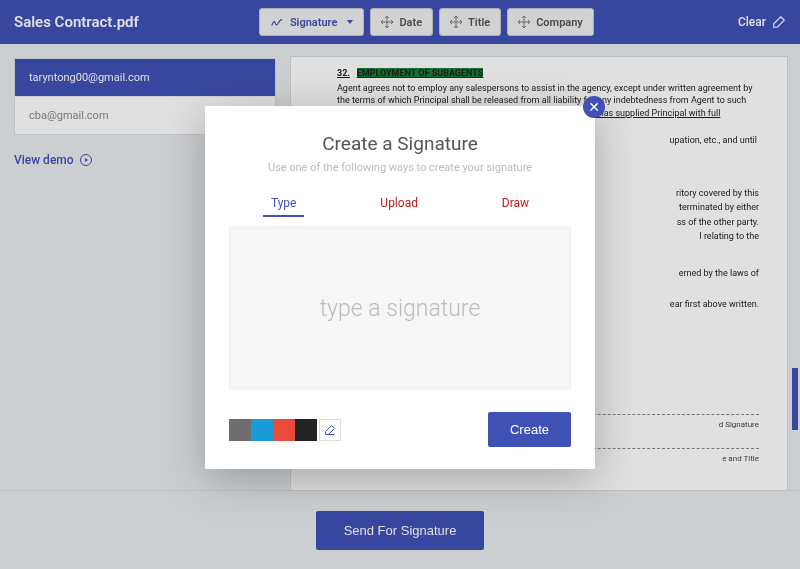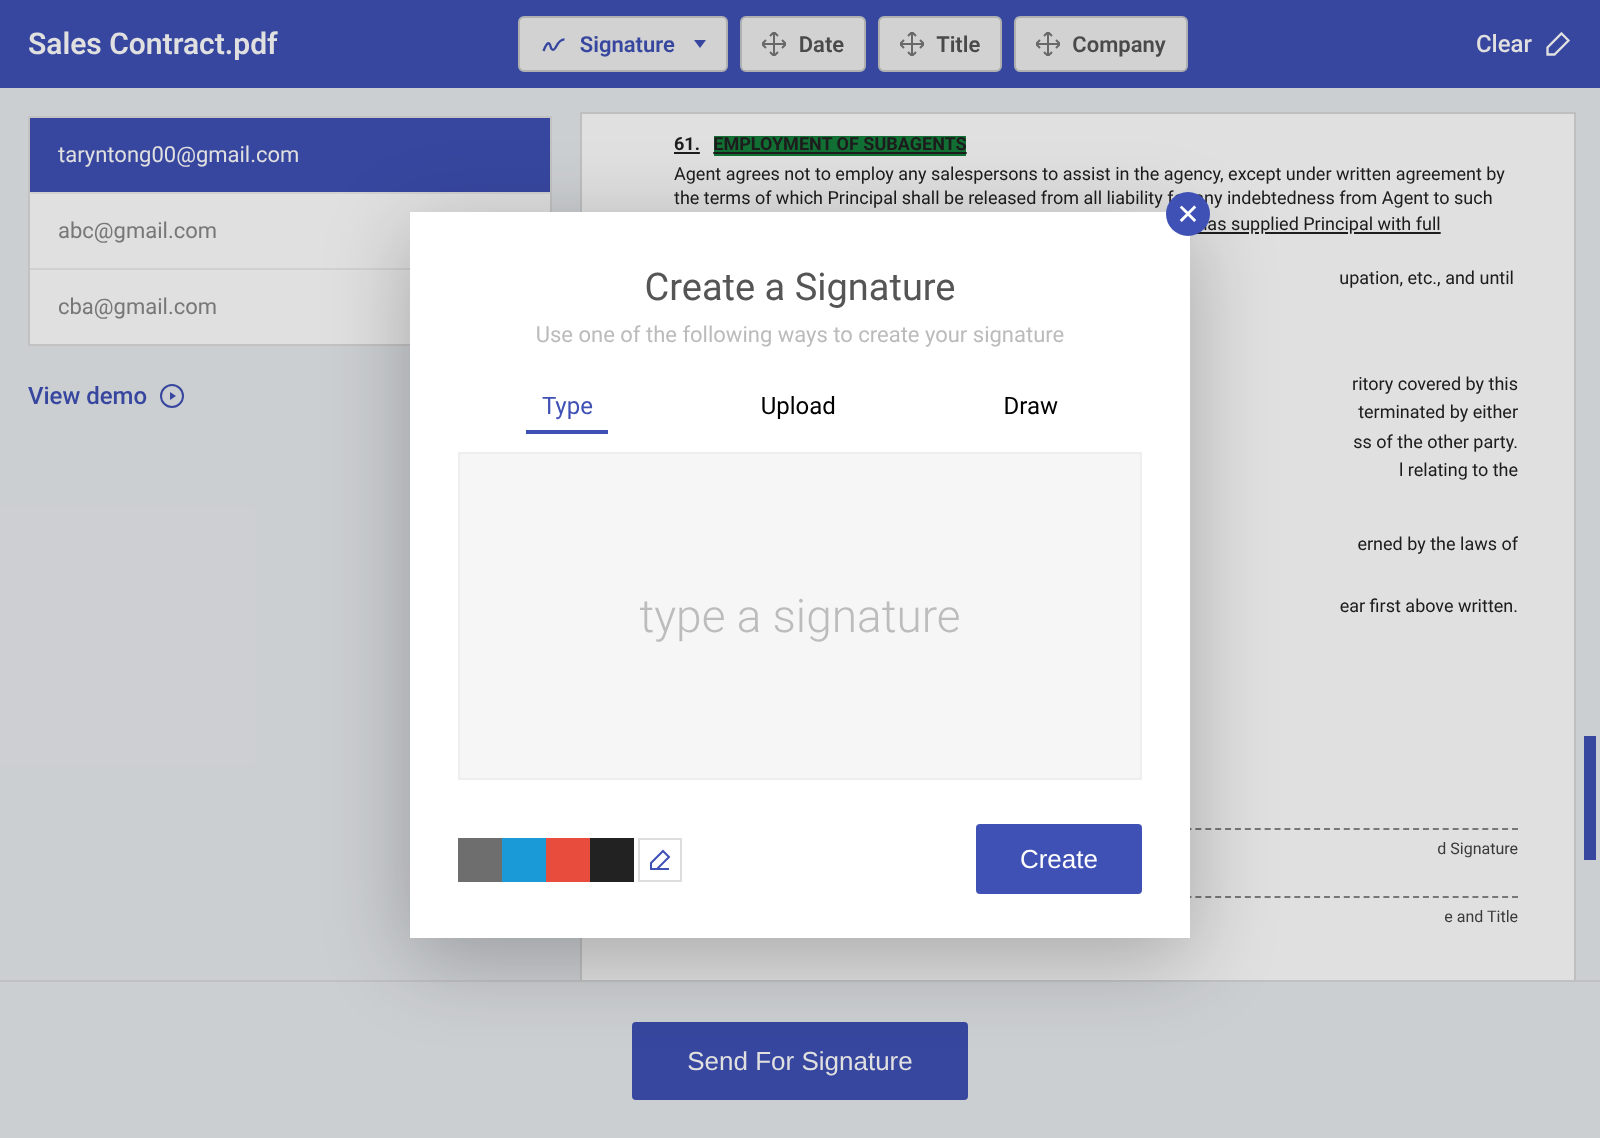--- a/index.html
+++ b/index.html
@@ -218,21 +218,21 @@
     color: #bbb;
     margin-bottom: 18px;
   }
   .modal-tabs {
     display: flex;
     justify-content: space-around;
     margin-bottom: 10px;
   }
   .modal-tab {
     font-size: 12px;
-    color: #000000;
+    color: #b91c1c;
     padding: 4px 8px 6px;
     cursor: pointer;
     position: relative;
   }
   .modal-tab.active {
     color: #3f51b5;
   }
   .modal-tab.active::after {
     content: "";
     position: absolute;
@@ -334,35 +334,34 @@
           <path fill="none" stroke="#fff" stroke-width="2" d="M15 3l6 6-12 12H3v-6z"></path>
         </svg>
     </span>
   </div>
 </div>
 
 <div class="body">
   <div class="sidebar">
     <div class="email-list">
       <div class="email-item active">taryntong00@gmail.com</div>
-      <div class="email-item">abc@gmail.com</div>
       <div class="email-item">cba@gmail.com</div>
     </div>
     <div class="view-demo">
       <span>View demo</span>
       <span class="play-circle">
           <span class="play-triangle"></span>
         </span>
     </div>
   </div>
 
   <div class="doc-area">
     <div class="doc-page">
       <p style="margin-top:6px;">
-        <span class="sec-num">61.</span>&nbsp;&nbsp;
+        <span class="sec-num">32.</span>&nbsp;&nbsp;
         <span class="sec-title hl">EMPLOYMENT OF SUBAGENTS</span>
       </p>
       <p>
         <span>Agent agrees not to employ any salespersons to assist in the agency, except under written agreement by the terms of which Principal shall be released from all liability for any indebtedness from Agent to such salespersons. </span><span class="u">Agent agrees not to employ any person until Agent has supplied Principal with full particulars regarding such</span>
         <span style="display:inline-block;width:16px"></span><span>on, on the form</span>
       </p>
       <p style="text-align:right;padding-right:2px;"><span>upation, etc., and until</span></p>
       <div style="height:36px"></div>
       <p style="text-align:right;"><span>ritory covered by this</span></p>
       <p style="text-align:right;"><span>terminated by either</span></p>

